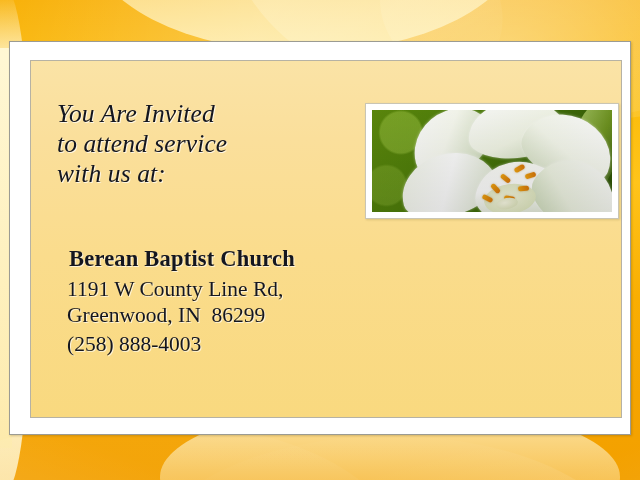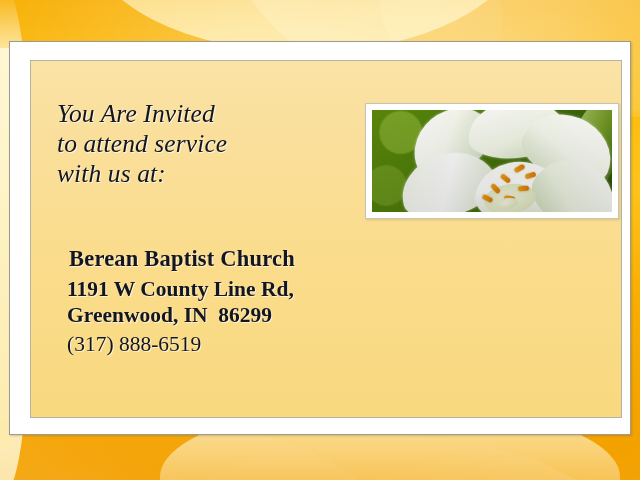--- a/index.html
+++ b/index.html
@@ -172,21 +172,21 @@
 
   #address-block {
     position: absolute;
     left: 36px;
     top: 215px;
     font-size: 21.5px;
     line-height: 26px;
     color: #14161F;
     text-shadow: 1px 1px 0 rgba(255,255,255,0.66);
   }
-  #address-block .aline { display: block; white-space: pre; font-weight: bold; }
+  #address-block .aline { display: block; white-space: pre; }
 
   #phone-line {
     position: absolute;
     left: 36px;
     top: 270px;
     font-size: 21.5px;
     line-height: 26px;
     color: #14161F;
     text-shadow: 1px 1px 0 rgba(255,255,255,0.66);
     white-space: pre;
@@ -324,21 +324,21 @@
         <span class="hline">You Are Invited</span>
         <span class="hline">to attend service</span>
         <span class="hline">with us at:</span>
       </div>
 
       <div id="address-block">
         <span class="aline">1191 W County Line Rd,</span>
         <span class="aline">Greenwood, IN  86299</span>
       </div>
 
-      <div id="phone-line">(317) 888-6519</div>
+      <div id="phone-line">(258) 888-4003</div>
 
       <div id="photo-frame">
         <div id="photo">
           <div class="ph-bg"></div>
           <div class="ph-leaf1"></div>
           <div class="ph-leaf2"></div>
           <div class="ph-leaf3"></div>
           <div class="petal p1"></div>
           <div class="petal p2"></div>
           <div class="petal p3"></div>

